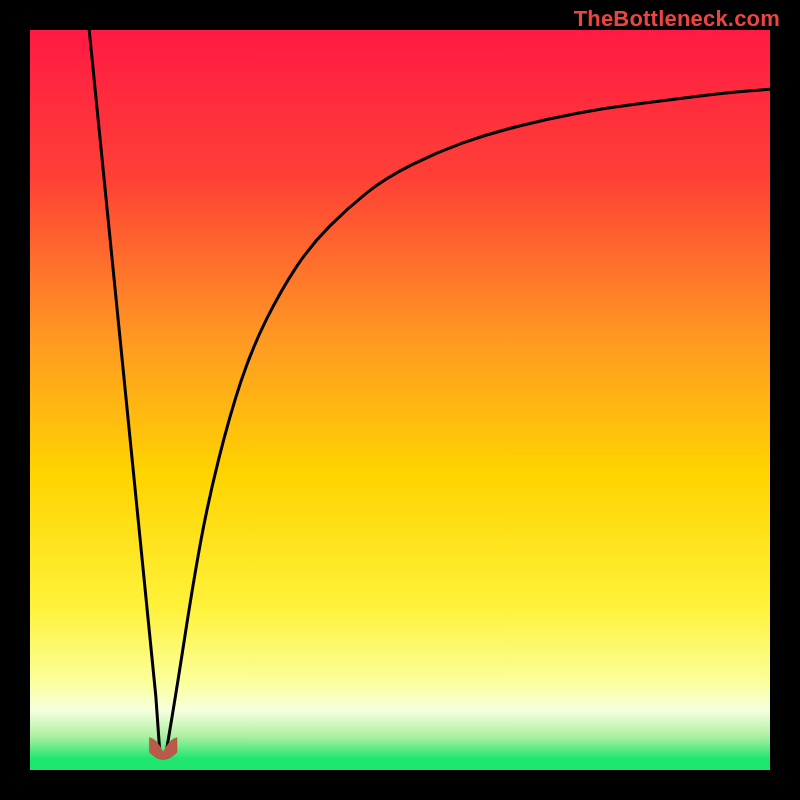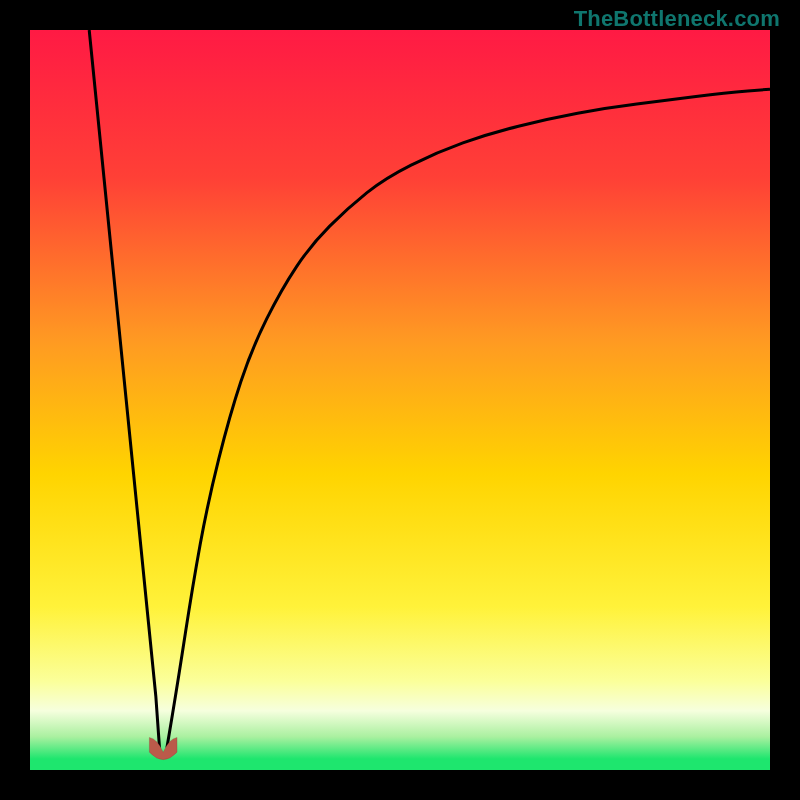--- a/index.html
+++ b/index.html
@@ -33,21 +33,21 @@
     height: 740px;
     pointer-events: none;
   }
   .watermark {
     position: absolute;
     top: 6px;
     right: 20px;
     font-family: Arial, Helvetica, sans-serif;
     font-size: 22px;
     font-weight: 600;
-    color: #0f766e;
+    color: #ef4444;
     letter-spacing: 0.2px;
     pointer-events: none;
   }
 </style>
 </head>
 <body>
 
 <div class="frame">
 
   <svg class="plot" viewBox="0 0 100 100" preserveAspectRatio="none">

